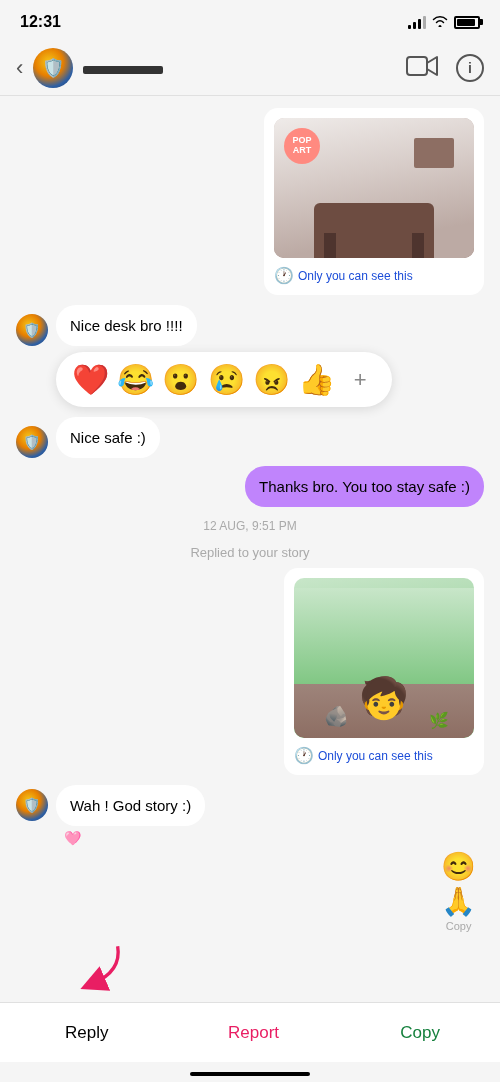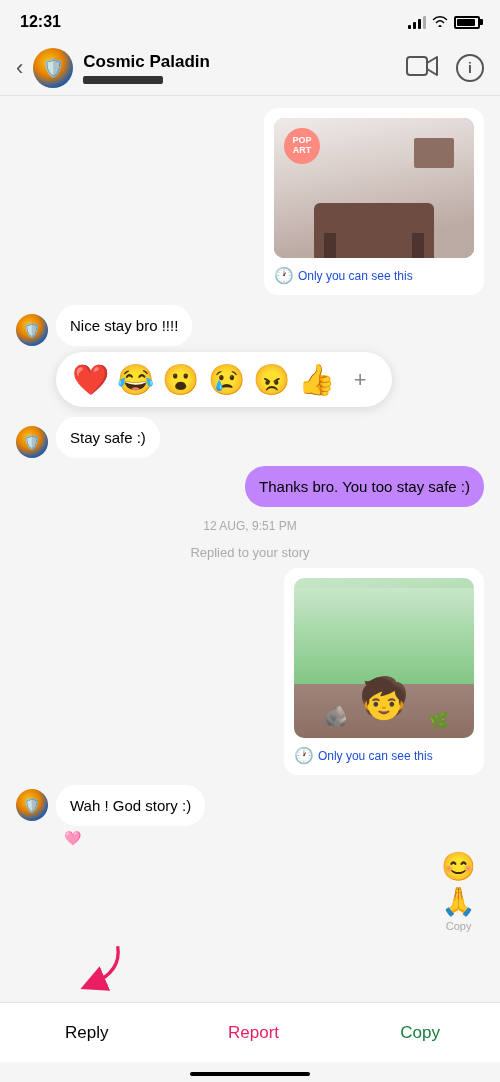--- a/index.html
+++ b/index.html
@@ -393,21 +393,20 @@
     </div>
   </div>
 </div>
 
 <div class="header">
   <span class="back-btn">‹</span>
   <div class="header-avatar">
     <div class="header-avatar-inner">🛡️</div>
   </div>
   <div class="header-info">
-    <div class="header-name">Cosmic Paladin</div>
     <div class="header-sub"></div>
   </div>
   <div class="header-actions">
     <div style="cursor:pointer;">
       <svg width="34" height="24" viewBox="0 0 34 24">
         <rect x="1" y="3" width="20" height="18" rx="3" ry="3" fill="none" stroke="#555" stroke-width="2"></rect>
         <path d="M21 9l10-6v18l-10-6V9z" fill="none" stroke="#555" stroke-width="2" stroke-linejoin="round"></path>
       </svg>
     </div>
     <div class="info-icon">
@@ -432,38 +431,38 @@
       </div>
       <div class="only-you-inline" style="margin-top:8px;">
         <span class="clock-icon">🕐</span>
         <span class="only-you-text">Only you can see this</span>
       </div>
     </div>
   </div>
 
   <div class="msg-row received" style="margin-bottom:4px;">
     <div class="msg-avatar">🛡️</div>
-    <div class="bubble received">Nice stay bro !!!!</div>
+    <div class="bubble received">Nice desk bro !!!!</div>
   </div>
 
   <div style="margin-left:40px;">
     <div class="reaction-picker">
       <span class="reaction-emoji">❤️</span>
       <span class="reaction-emoji">😂</span>
       <span class="reaction-emoji">😮</span>
       <span class="reaction-emoji">😢</span>
       <span class="reaction-emoji">😠</span>
       <span class="reaction-emoji">👍</span>
       <div class="reaction-plus">+</div>
     </div>
   </div>
 
   <div class="msg-row received" style="margin-bottom:8px;">
     <div class="msg-avatar">🛡️</div>
-    <div class="bubble received">Stay safe :)</div>
+    <div class="bubble received">Nice safe :)</div>
   </div>
 
   <div class="msg-row sent" style="margin-bottom:12px;">
     <div class="bubble sent">Thanks bro. You too stay safe :)</div>
   </div>
 
   <div class="date-sep">12 AUG, 9:51 PM</div>
 
   <div class="replied-story-row">Replied to your story</div>
 

